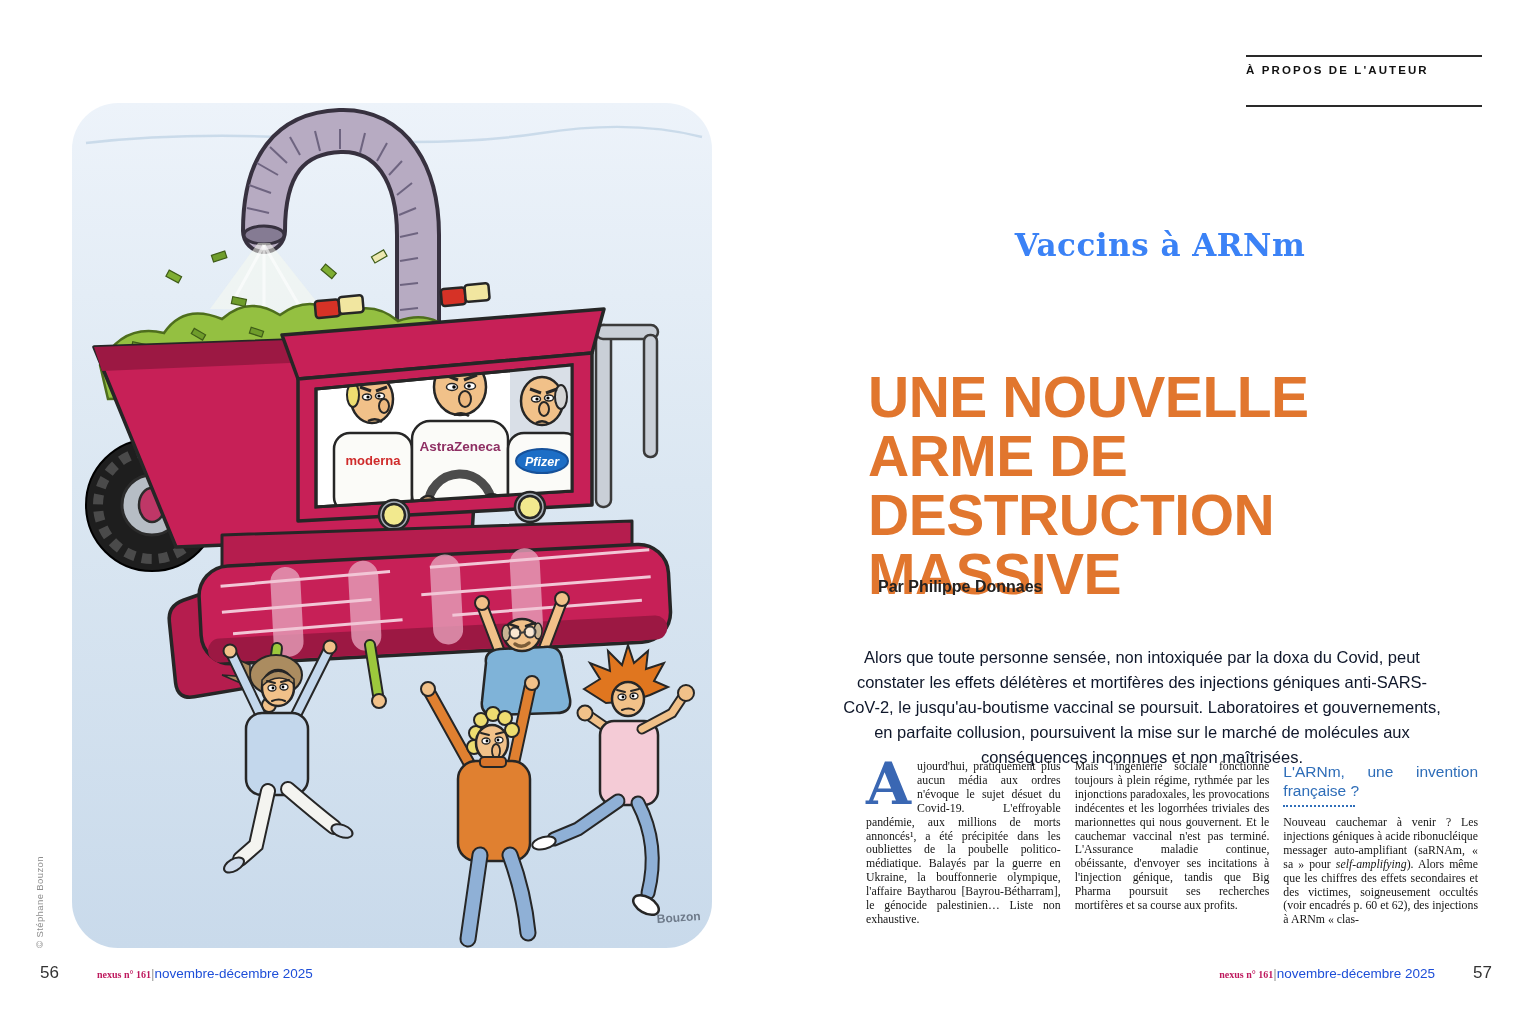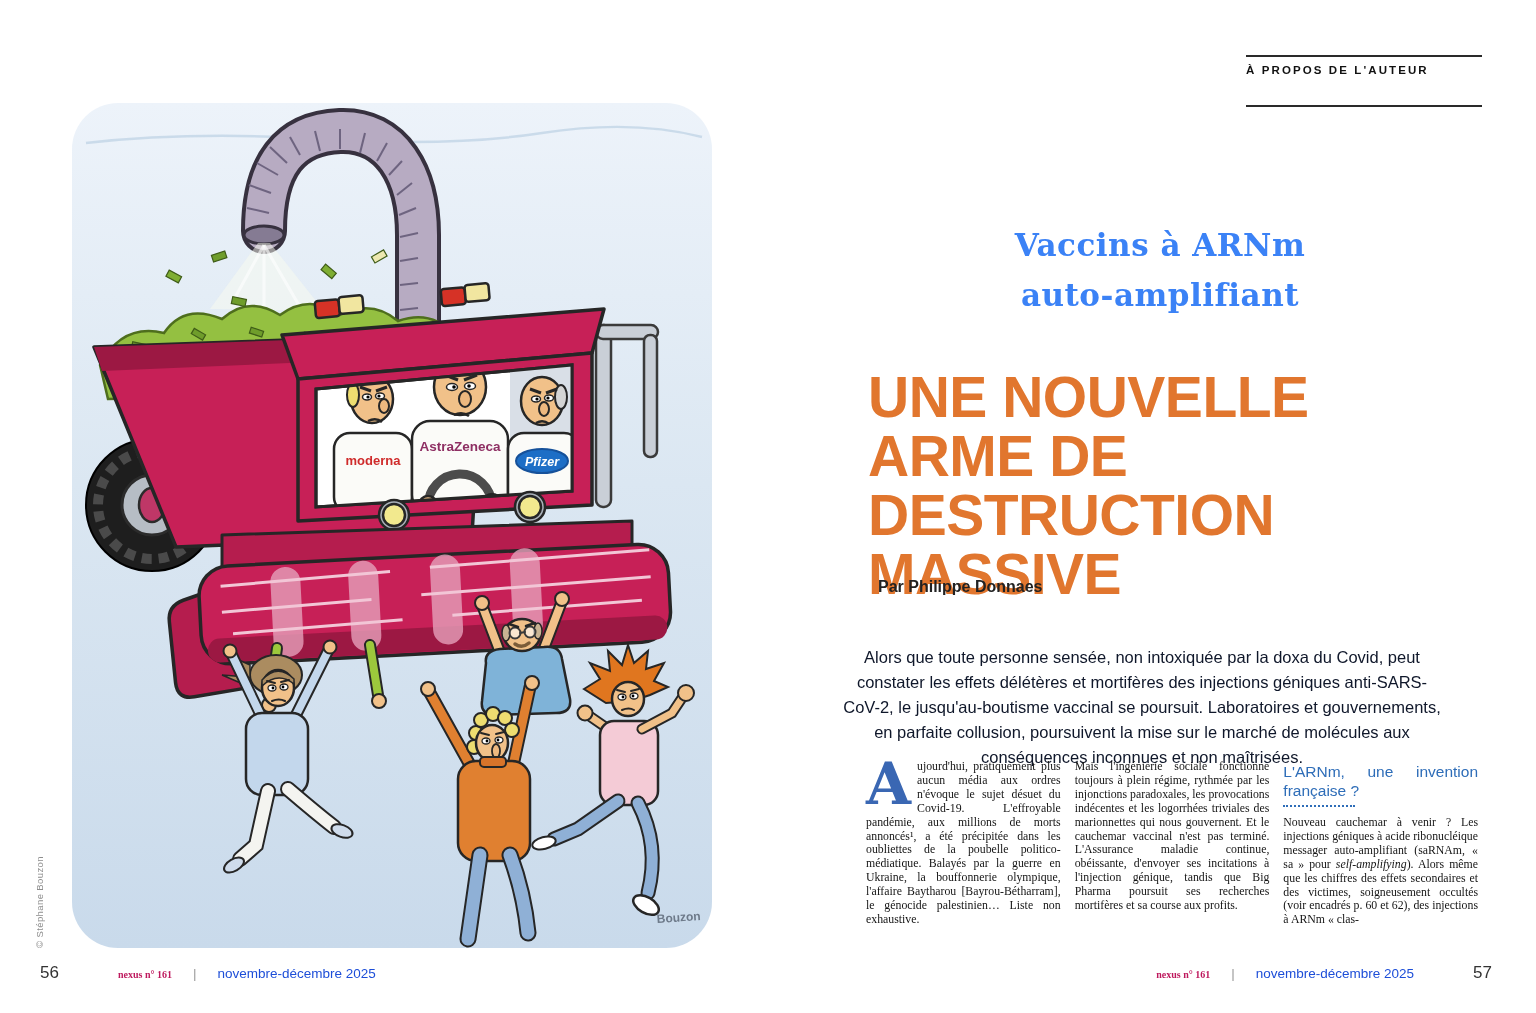--- a/index.html
+++ b/index.html
@@ -3,21 +3,21 @@
 <meta charset="utf-8">
 <style>
   html,body{margin:0;padding:0;background:#ffffff;}
   .spread{position:relative;width:1536px;height:1013px;background:#ffffff;overflow:hidden;
           font-family:"Liberation Sans",sans-serif;color:#111;}
   
   .illus{position:absolute;left:72px;top:103px;width:640px;height:845px;}
   .illus svg{display:block;width:100%;height:100%;}
   .credit{position:absolute;left:34px;top:948px;transform:rotate(-90deg);transform-origin:0 0;
           font-size:9.5px;color:#8d8d8d;letter-spacing:.4px;white-space:nowrap;}
-  .footer{position:absolute;top:963px;font-size:13.5px;color:#3c3c3c;display:flex;align-items:baseline;gap:21px;}
+  .footer{position:absolute;top:963px;font-size:13.5px;color:#3c3c3c;display:flex;align-items:baseline;gap:0;}
   .footer .pnum{font-size:17px;color:#333;}
   .footer .brand{font-family:Liberation Serif, serif;font-weight:bold;font-size:10px;color:#be185d;}
   .footer .sep{color:#9a9a9a;font-weight:300;}
   .footer .issue{color:#1d4ed8;}
   .footer-l{left:40px;}
   .footer-l .pnum{margin-right:38px;}
   .footer-r{right:44px;}
   .footer-r .pnum{margin-left:38px;}
   
   .author-box{position:absolute;left:1246px;top:55px;width:236px;
@@ -369,21 +369,20 @@
   </section>
 
   <section>
 
     <aside class="author-box">
       <h3>À PROPOS DE L'AUTEUR</h3>
     </aside>
 
     <div class="kicker">
       <div>Vaccins à ARNm</div>
-      <div>auto-amplifiant</div>
     </div>
 
     <h1 class="headline">
       <div>UNE NOUVELLE</div>
       <div>ARME DE</div>
       <div>DESTRUCTION</div>
       <div>MASSIVE</div>
     </h1>
 
     <div class="byline">Par Philippe Donnaes</div>

